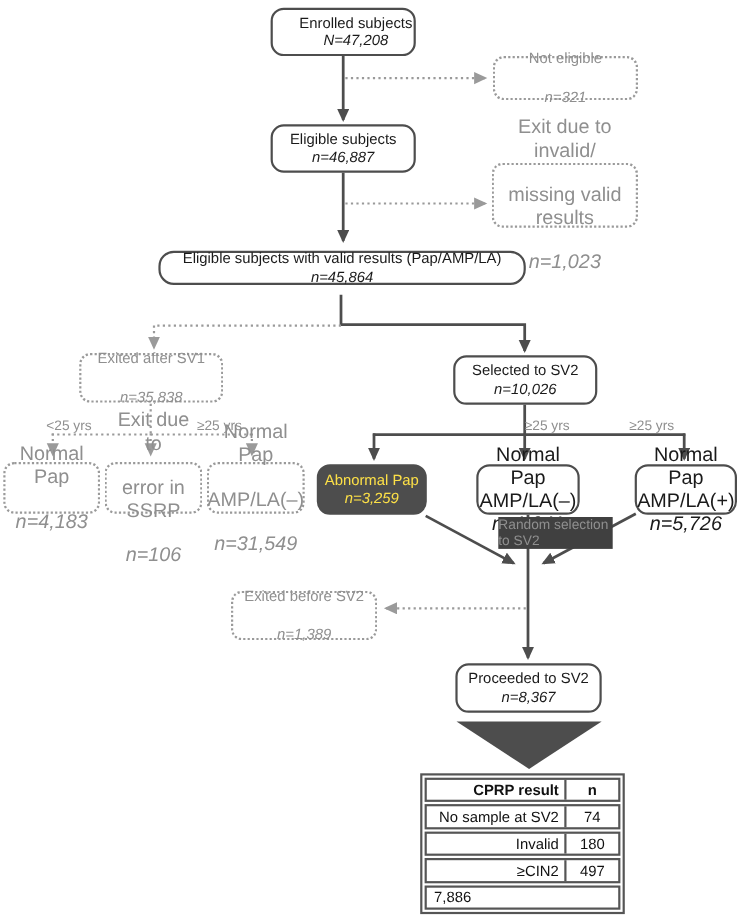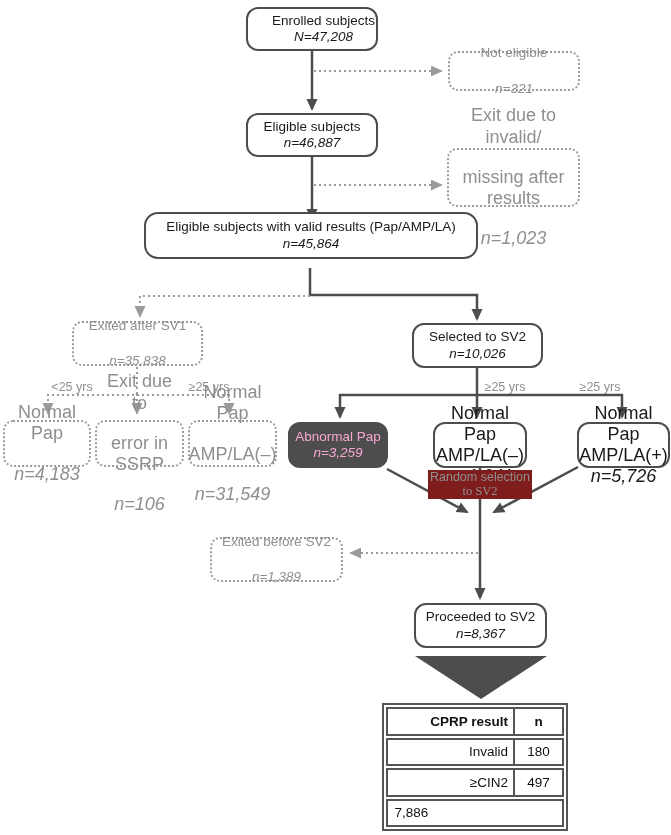--- a/index.html
+++ b/index.html
@@ -13,29 +13,29 @@
     position:absolute; box-sizing:border-box; z-index:2;
     border:2px solid #4d4d4d; border-radius:12px; background:#ffffff;
     display:flex; flex-direction:column; justify-content:center; align-items:center;
     text-align:center; font-size:13.5px; color:#1a1a1a; line-height:1.2;
   }
   .box .val { font-style:italic; }
   .box.dotted {
     border:2px dotted #9a9a9a; border-radius:10px; color:#8f8f8f;gap:19px;
   }
   .box.dark {
-    background:#4d4d4d; border-color:#4d4d4d; color:#f9a8d4;
+    background:#4d4d4d; border-color:#4d4d4d; color:#fde047;
   }
   .box.sm { font-size:18px; line-height:1.18; }
 
   .edge-label {
     position:absolute; z-index:2; font-size:12.5px; color:#8f8f8f;
-    text-align:center; line-height:1.15; white-space:nowrap;
-  }
-  .edge-label.onwhite { background:#7f1d1d; }
+    text-align:left; line-height:1.15; white-space:nowrap;
+  }
+  .edge-label.onwhite { background:#404040;margin-left:25px; }
 
   .cprp-table {
     position:absolute; left:382px; top:703px; width:186px; height:128px; z-index:2;
     box-sizing:border-box; border:2px solid #555555; background:#ffffff;
     padding:2px; display:flex; flex-direction:column; gap:2px;
   }
   .trow {
     box-sizing:border-box; border:2px solid #555555; background:#ffffff;
     display:flex; flex:1; min-height:0;
   }
@@ -103,25 +103,25 @@
     <span class="val">n=321</span>
   </div>
 
   <div class="box" style="left:246px; top:113px; width:132px; height:44px;">
     <span>Eligible subjects</span>
     <span class="val">n=46,887</span>
   </div>
 
   <div class="box dotted sm" style="left:447px; top:148px; width:133px; height:59px;">
     <span>Exit due to invalid/</span>
-    <span>missing after results</span>
+    <span>missing valid results</span>
     <span class="val">n=1,023</span>
   </div>
 
-  <div class="box" style="left:144px; top:212px; width:334px; height:47px; border-radius:14px;">
+  <div class="box" style="left:144px; top:228px; width:334px; height:31px; border-radius:14px;">
     <span>Eligible subjects with valid results (Pap/AMP/LA)</span>
     <span class="val">n=45,864</span>
   </div>
 
   <div class="box dotted" style="left:72px; top:321px; width:131px; height:45px;">
     <span>Exited after SV1</span>
     <span class="val">n=35,838</span>
   </div>
 
   <div class="box" style="left:412px; top:323px; width:131px; height:45px;">
@@ -160,39 +160,43 @@
     <span class="val">n=1,041</span>
   </div>
   <div class="box sm" style="left:577px; top:422px; width:93px; height:46px;">
     <span>Normal Pap</span>
     <span>AMP/LA(+)</span>
     <span class="val">n=5,726</span>
   </div>
 
   <div class="edge-label onwhite" style="left:428px; top:470px; width:104px;">
     <span style="display:block;">Random selection</span>
-    <span style="display:block;font-family:Liberation Serif, serif;">to SV2</span>
+    <span style="display:block;">to SV2</span>
   </div>
 
   <div class="box dotted" style="left:210px; top:537px; width:133px; height:45px;">
     <span>Exited before SV2</span>
     <span class="val">n=1,389</span>
   </div>
 
   <div class="box" style="left:414px; top:603px; width:133px; height:45px;">
     <span>Proceeded to SV2</span>
     <span class="val">n=8,367</span>
   </div>
 
   <div class="cprp-table">
     <div class="trow hdr">
       <div class="tcell-l">CPRP result</div>
       <div class="tcell-r">n</div>
     </div>
     <div class="trow">
+      <div class="tcell-l">No sample at SV2</div>
+      <div class="tcell-r">74</div>
+    </div>
+    <div class="trow">
       <div class="tcell-l">Invalid</div>
       <div class="tcell-r">180</div>
     </div>
     <div class="trow">
       <div class="tcell-l">≥CIN2</div>
       <div class="tcell-r">497</div>
     </div>
     <div class="trow">
       <div class="tcell-r">7,886</div>
     </div>

